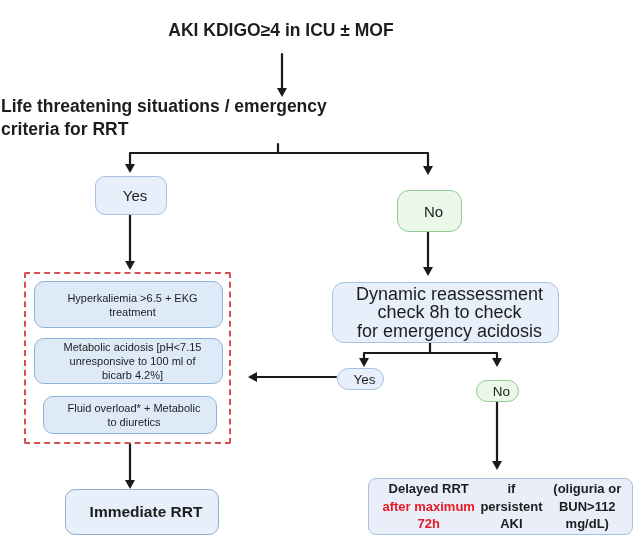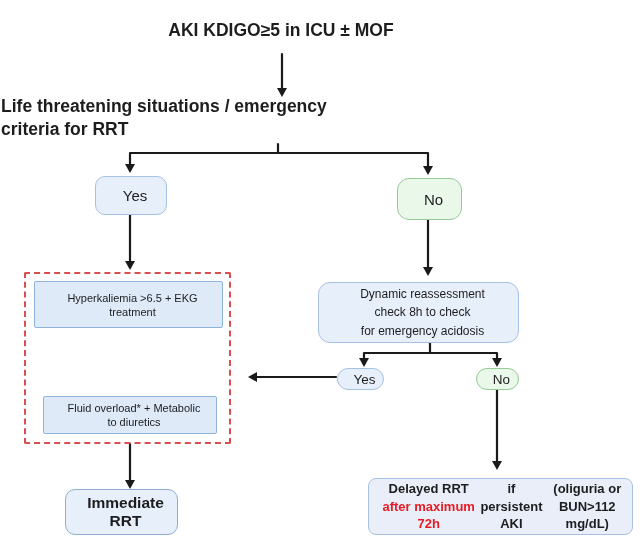--- a/index.html
+++ b/index.html
@@ -31,47 +31,48 @@
   }
   .node{
     background:var(--box-blue-fill);
     border:1.6px solid var(--box-blue-border);
     border-radius:10px;
   }
   .node-green{
     background:var(--box-green-fill);
     border:1.6px solid var(--box-green-border);
     border-radius:10px;
+    margin-top:12px;
   }
   .yes1{left:95px;top:176px;width:72px;height:39px;font-size:15px;}
   .no1{left:397px;top:178px;width:65px;height:42px;font-size:15px;border-radius:12px;}
   .dashed-frame{
     left:24px;top:272px;width:207px;height:172px;
     border:2px dashed var(--dashed-border);border-radius:2px;
   }
   .crit{
     background:var(--crit-fill);
     border:1.5px solid var(--crit-border);
-    border-radius:2px;
+    border-radius:10px;
     font-size:11px;line-height:14px;
     flex-direction:column;
   }
   .crit1{left:34px;top:281px;width:189px;height:47px;}
   .crit2{left:34px;top:338px;width:189px;height:46px;}
   .crit3{left:43px;top:396px;width:174px;height:38px;}
   .dyn{
-    left:318px;top:282px;width:201px;height:61px;
-    font-size:12px;line-height:18.5px;border-radius:12px;
+    left:332px;top:282px;width:227px;height:61px;
+    font-size:18px;line-height:18.5px;border-radius:12px;
     flex-direction:column;
   }
   .pill{font-size:13.5px;border-radius:11px;}
   .yes2{left:337px;top:368px;width:47px;height:22px;}
   .no2{left:476px;top:368px;width:43px;height:22px;}
   .imm{
-    left:65px;top:489px;width:113px;height:46px;
+    left:65px;top:489px;width:154px;height:46px;
     font-size:15.5px;font-weight:bold;
     border-width:1.8px;border-color:#8fafd2;
   }
   .delayed{
     left:368px;top:478px;width:265px;height:57px;
     font-size:13px;font-weight:bold;line-height:17.5px;
     flex-direction:row;background:#e9eef8;border-radius:8px;
   }
   .red{color:var(--highlight-red);}
   svg.connectors{position:absolute;left:0;top:0;pointer-events:none;}
@@ -115,37 +116,42 @@
     <g>
       <path d="M497 390 V461"></path>
       <polygon points="492,461 502,461 497,470"></polygon>
     </g>
     <g>
       <path d="M130 444 V480"></path>
       <polygon points="125,480 135,480 130,489"></polygon>
     </g>
   </svg>
 
-  <div class="abs title">AKI KDIGO≥5 in ICU ± MOF</div>
+  <div class="abs title">AKI KDIGO≥4 in ICU ± MOF</div>
 
   <div class="abs question">
     <div>Life threatening situations / emergency</div>
     <div>criteria for RRT</div>
   </div>
 
   <div class="abs center node yes1">Yes</div>
   <div class="abs center node-green no1">No</div>
 
   <div class="abs dashed-frame"></div>
 
   <div class="abs center crit crit1">
     <div>Hyperkaliemia &gt;6.5 + EKG</div>
     <div>treatment</div>
   </div>
 
+  <div class="abs center crit crit2">
+    <div>Metabolic acidosis [pH&lt;7.15</div>
+    <div>unresponsive to 100 ml of</div>
+    <div>bicarb 4.2%]</div>
+  </div>
 
   <div class="abs center crit crit3">
     <div>Fluid overload* + Metabolic</div>
     <div>to diuretics</div>
   </div>
 
   <div class="abs center node dyn">
     <div>Dynamic reassessment</div>
     <div>check 8h to check</div>
     <div>for emergency acidosis</div>

